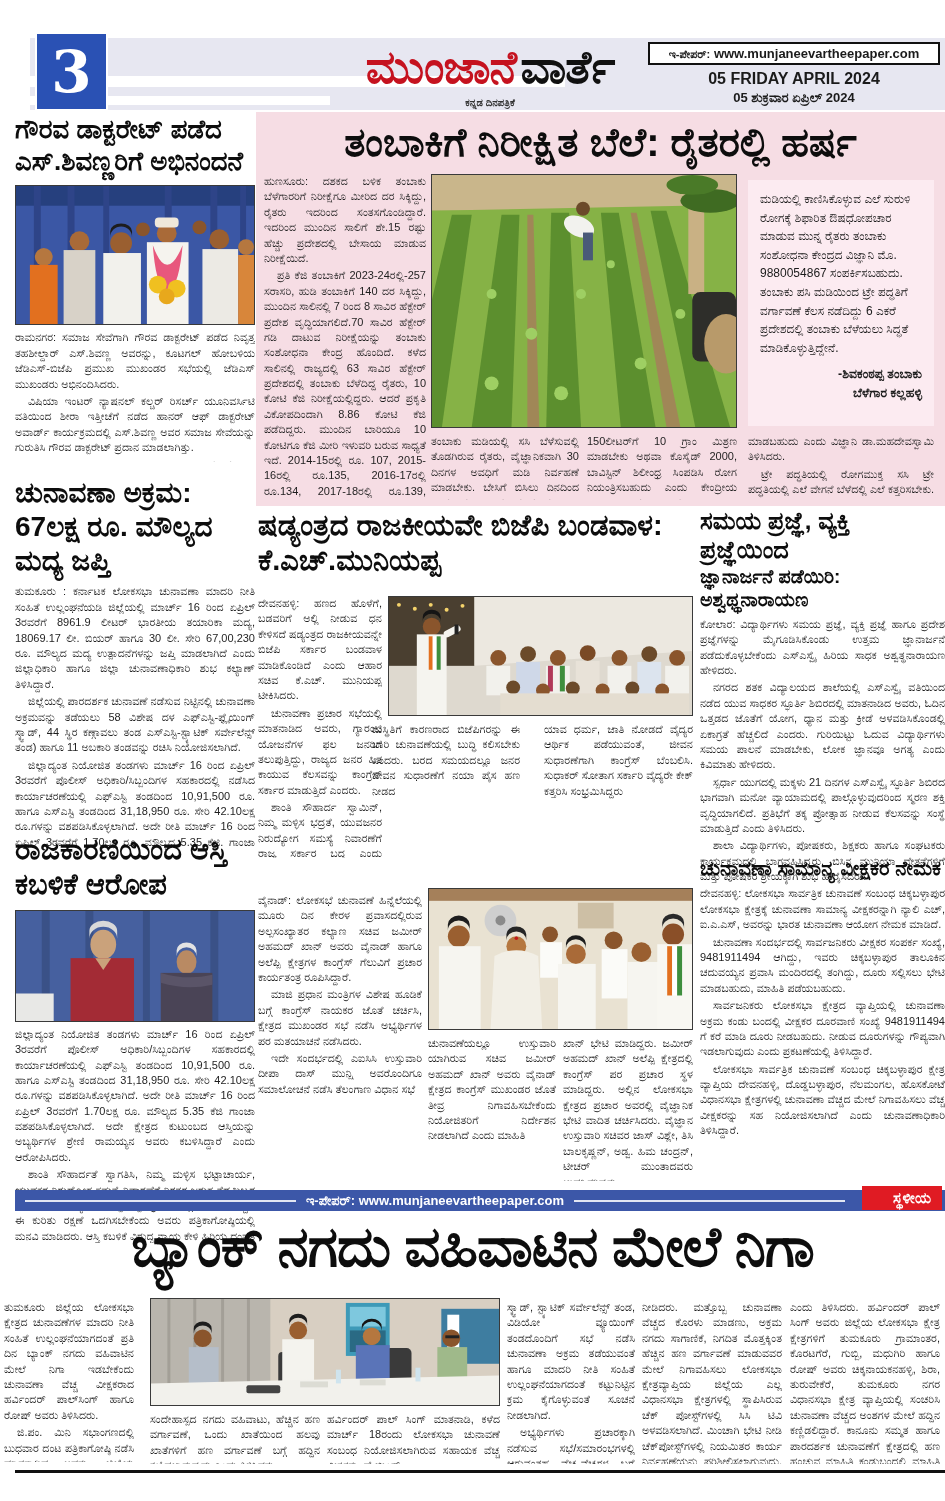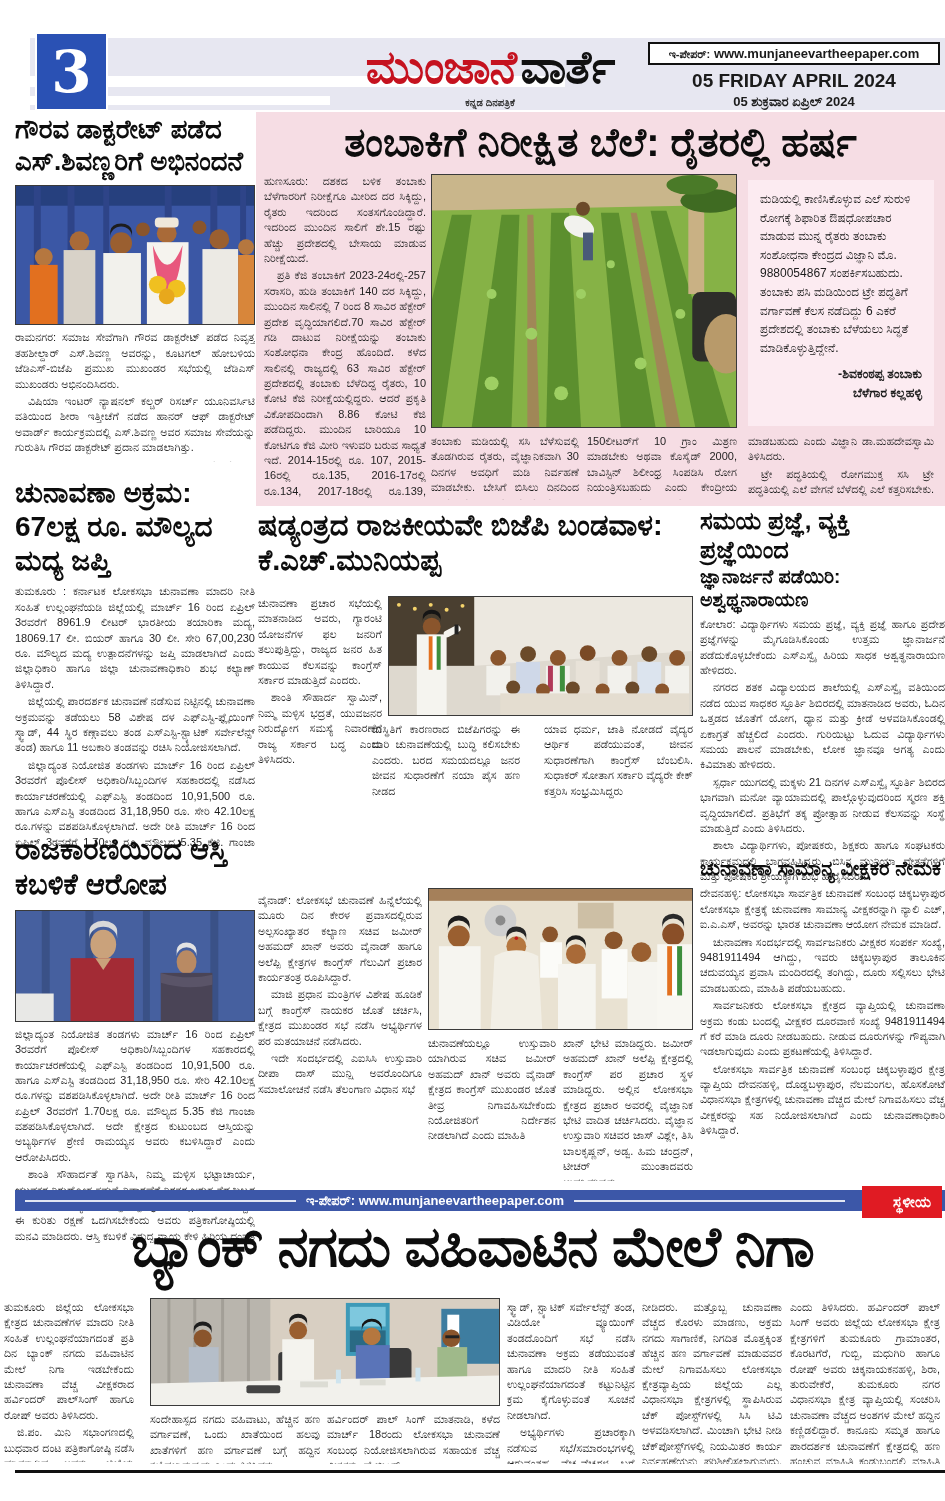--- a/index.html
+++ b/index.html
@@ -19,21 +19,21 @@
     font-family:"DejaVu Serif", serif; font-size:58px; font-weight:bold; border:2px solid #ffffff;
   }
   .masthead { text-align:center; }
   .masthead .w1 { color:#c5121f; font-size:46px; font-weight:bold; letter-spacing:-1px; }
   .masthead .w2 { color:#111111; font-size:46px; font-weight:bold; letter-spacing:-1px; }
   .masthead .tagline { font-size:10px; color:#333; margin-top:2px; font-weight:bold; }
   .url-box {
     border:2px solid #111; background:#fff; padding:2px 8px; font-size:13px; font-weight:bold;
     text-align:center; white-space:nowrap;
   }
-  .date-en { font-size:19px; font-weight:bold; text-align:center; margin-top:5px; }
+  .date-en { font-size:16px; font-weight:bold; text-align:center; margin-top:5px; }
   .date-kn { font-size:13px; font-weight:bold; text-align:center; margin-top:2px; }
 
   
   .hl { font-weight:bold; color:#0d0d0d; line-height:1.22; }
   .hl-1 { font-size:26px; }
   .hl-main { font-size:40px; text-align:center; line-height:1.1; }
   .hl-2 { font-size:28px; }
   .hl-3 { font-size:29px; }
   .hl-sub1 { font-size:24px; }
   .hl-sub2 { font-size:19px; }
@@ -242,20 +242,21 @@
     <div class="bt" style="width:240px; height:216px; margin-top:5px;">
       <p>ಜಿಲ್ಲಾದ್ಯಂತ ನಿಯೋಜಿತ ತಂಡಗಳು ಮಾರ್ಚ್ 16 ರಿಂದ ಏಪ್ರಿಲ್ 3ರವರೆಗೆ ಪೊಲೀಸ್ ಅಧಿಕಾರಿ/ಸಿಬ್ಬಂದಿಗಳ ಸಹಕಾರದಲ್ಲಿ ಕಾರ್ಯಾಚರಣೆಯಲ್ಲಿ ಎಫ್ಎಸ್ಟಿ ತಂಡದಿಂದ 10,91,500 ರೂ. ಹಾಗೂ ಎಸ್ಎಸ್ಟಿ ತಂಡದಿಂದ 31,18,950 ರೂ. ಸೇರಿ 42.10ಲಕ್ಷ ರೂ.ಗಳನ್ನು ವಶಪಡಿಸಿಕೊಳ್ಳಲಾಗಿದೆ. ಅದೇ ರೀತಿ ಮಾರ್ಚ್ 16 ರಿಂದ ಏಪ್ರಿಲ್ 3ರವರೆಗೆ 1.70ಲಕ್ಷ ರೂ. ಮೌಲ್ಯದ 5.35 ಕೆಜಿ ಗಾಂಜಾ ವಶಪಡಿಸಿಕೊಳ್ಳಲಾಗಿದೆ. ಅದೇ ಕ್ಷೇತ್ರದ ಕುಟುಂಬದ ಆಸ್ತಿಯನ್ನು ಅಬ್ಯರ್ಥಿಗಳ ಶ್ರೇಣಿ ರಾಮಯ್ಯನ ಅವರು ಕಬಳಿಸಿದ್ದಾರೆ ಎಂದು ಆರೋಪಿಸಿದರು.</p>
       <p>ಶಾಂತಿ ಸೌಹಾರ್ದತೆ ಸ್ವಾಗತಿಸಿ, ನಿಮ್ಮ ಮಳ್ಳಿಸ ಭಟ್ಟಾಚಾರ್ಯ, ಯುವಕರ ನಿರುದ್ಯೋಗ ಸಮಸ್ಯೆ ನಿವಾರಣೆಗೆ ನಿರತರ ಜರುಗ ಸೆಡಮಿಬ್ಬರ ಎಂ.ಎಸ್.ರಾಮಯ್ಯ ಅವರ ಕಟ್ಟುನಿಟ್ಟಿನ ಕ್ರಮದ ಬಗ್ಗೆ ದೂರು ನೀಡಿದ್ದು, ಈ ಕುರಿತು ರಕ್ಷಣೆ ಒದಗಿಸಬೇಕೆಂದು ಅವರು ಪತ್ರಿಕಾಗೋಷ್ಠಿಯಲ್ಲಿ ಮನವಿ ಮಾಡಿದರು. ಆಸ್ತಿ ಕಬಳಿಕೆ ವಿರುದ್ಧ ನ್ಯಾಯ ಕೇಳಿ ಹಿರಿಯ ದಂಪತಿ ಕಣ್ಣೀರಿಟ್ಟರು.</p>
     </div>
   </div>
 
   <div class="abs" style="left:258px; top:508px; width:437px;">
     <div class="hl hl-3">ಷಡ್ಯಂತ್ರದ ರಾಜಕೀಯವೇ ಬಿಜೆಪಿ ಬಂಡವಾಳ: ಕೆ.ಎಚ್.ಮುನಿಯಪ್ಪ</div>
   </div>
   <div class="abs bt" style="left:258px; top:596px; width:124px; height:262px;">
+    <p>ದೇವನಹಳ್ಳಿ: ಹಣದ ಹೊಳೆಗೆ, ಬಡವರಿಗೆ ಅಲ್ಲಿ ನೀಡುವ ಧನ ಕೇಳಿಸದೆ ಷಡ್ಯಂತ್ರದ ರಾಜಕೀಯವನ್ನೇ ಬಿಜೆಪಿ ಸರ್ಕಾರ ಬಂಡವಾಳ ಮಾಡಿಕೊಂಡಿದೆ ಎಂದು ಆಹಾರ ಸಚಿವ ಕೆ.ಎಚ್. ಮುನಿಯಪ್ಪ ಟೀಕಿಸಿದರು.</p>
     <p>ಚುನಾವಣಾ ಪ್ರಚಾರ ಸಭೆಯಲ್ಲಿ ಮಾತನಾಡಿದ ಅವರು, ಗ್ಯಾರಂಟಿ ಯೋಜನೆಗಳ ಫಲ ಜನರಿಗೆ ತಲುಪುತ್ತಿದ್ದು, ರಾಜ್ಯದ ಜನರ ಹಿತ ಕಾಯುವ ಕೆಲಸವನ್ನು ಕಾಂಗ್ರೆಸ್ ಸರ್ಕಾರ ಮಾಡುತ್ತಿದೆ ಎಂದರು.</p>
     <p>ಶಾಂತಿ ಸೌಹಾರ್ದ ಸ್ವಾಮಿನ್, ನಿಮ್ಮ ಮಳ್ಳಿಸ ಭದ್ರತೆ, ಯುವಜನರ ನಿರುದ್ಯೋಗ ಸಮಸ್ಯೆ ನಿವಾರಣೆಗೆ ರಾಜ್ಯ ಸರ್ಕಾರ ಬದ್ಧ ಎಂದು ತಿಳಿಸಿದರು.</p>
   </div>
   <div class="abs photo" style="left:388px; top:596px; width:305px; height:120px;">
     <svg viewBox="0 0 305 120" preserveAspectRatio="none">
       <rect width="305" height="120" fill="#ded9cf"></rect>
       <rect width="86" height="70" fill="#4a3f30"></rect>
       <g fill="#f5d36b">
           <circle cx="10" cy="8" r="2"></circle>
           <circle cx="26" cy="12" r="2"></circle>
@@ -372,21 +373,21 @@
 
   <div class="abs foot-bar" style="left:15px; top:1190px; width:930px; height:21px;">
     <div class="line"></div>
     <div class="txt">
       <span>ಇ-ಪೇಪರ್:</span>
       <span>www.munjaneevartheepaper.com</span>
     </div>
     <div class="line"></div>
     <div style="width:90px;"></div>
   </div>
-  <div class="abs local-tag" style="left:862px; top:1186px; width:80px; height:32px;padding-left:20px;">
+  <div class="abs local-tag" style="left:862px; top:1186px; width:80px; height:24px;padding-left:20px;">
     <span>ಸ್ಥಳೀಯ</span>
   </div>
 
   <div class="abs hl hl-bank" style="left:15px; top:1218px; width:915px;">ಬ್ಯಾಂಕ್ ನಗದು ವಹಿವಾಟಿನ ಮೇಲೆ ನಿಗಾ</div>
 
   <div class="abs bt" style="left:4px; top:1300px; width:130px; height:162px;">
     <p>ತುಮಕೂರು ಜಿಲ್ಲೆಯ ಲೋಕಸಭಾ ಕ್ಷೇತ್ರದ ಚುನಾವಣೆಗಳ ಮಾದರಿ ನೀತಿ ಸಂಹಿತೆ ಉಲ್ಲಂಘನೆಯಾಗದಂತೆ ಪ್ರತಿ ದಿನ ಬ್ಯಾಂಕ್ ನಗದು ವಹಿವಾಟಿನ ಮೇಲೆ ನಿಗಾ ಇಡಬೇಕೆಂದು ಚುನಾವಣಾ ವೆಚ್ಚ ವೀಕ್ಷಕರಾದ ಹರ್ವಿಂದರ್ ಪಾಲ್‌ಸಿಂಗ್ ಹಾಗೂ ರೋಷ್ ಅವರು ತಿಳಿಸಿದರು.</p>
     <p>ಜಿ.ಪಂ. ಮಿನಿ ಸಭಾಂಗಣದಲ್ಲಿ ಬುಧವಾರ ದಂಟ ಪತ್ರಿಕಾಗೋಷ್ಠಿ ನಡೆಸಿ ಮಾತನಾಡಿದ ಅವರು, ಜಿಲ್ಲೆಯ ಲೋಕಸಭಾ ಕ್ಷೇತ್ರವ್ಯಾಪ್ತಿಯಲ್ಲಿ ಮುಕ್ತ ಹಾಗೂ ನ್ಯಾಯಸಮ್ಮತ ಚುನಾವಣೆ ನಡೆಸುವ ನಿಟ್ಟಿನಲ್ಲಿ ಬ್ಯಾಂಕ್ ಖಾತೆಗಳಲ್ಲಿ ನಡೆಯುವ</p>
   </div>
 

